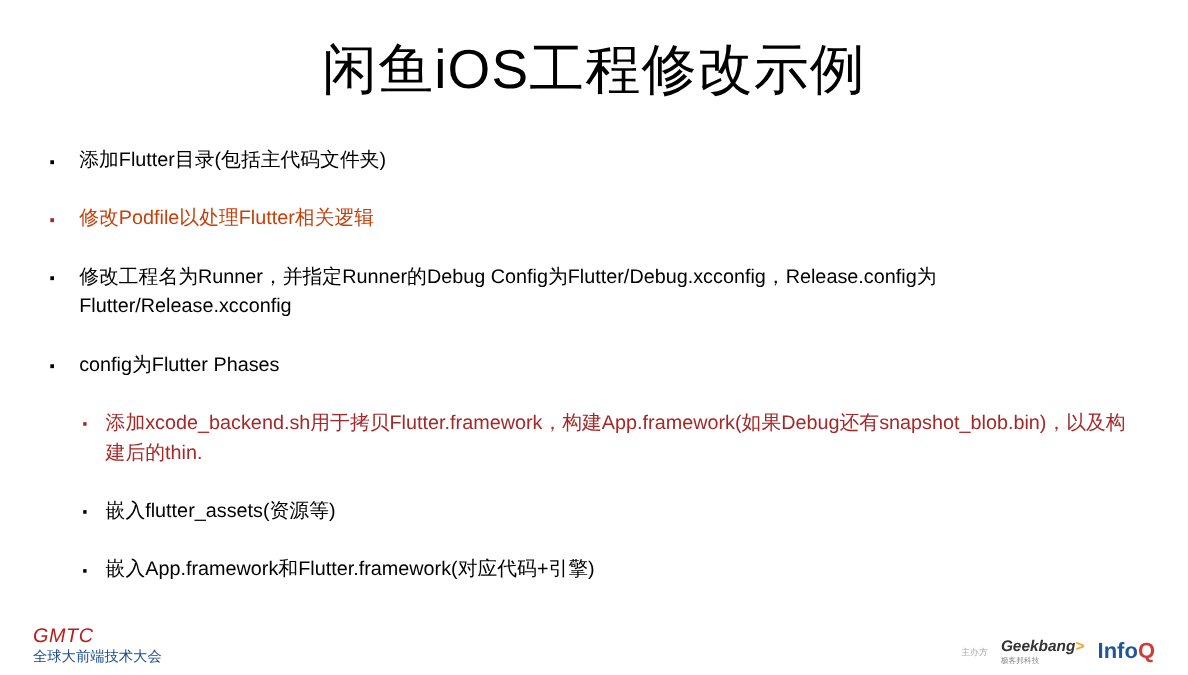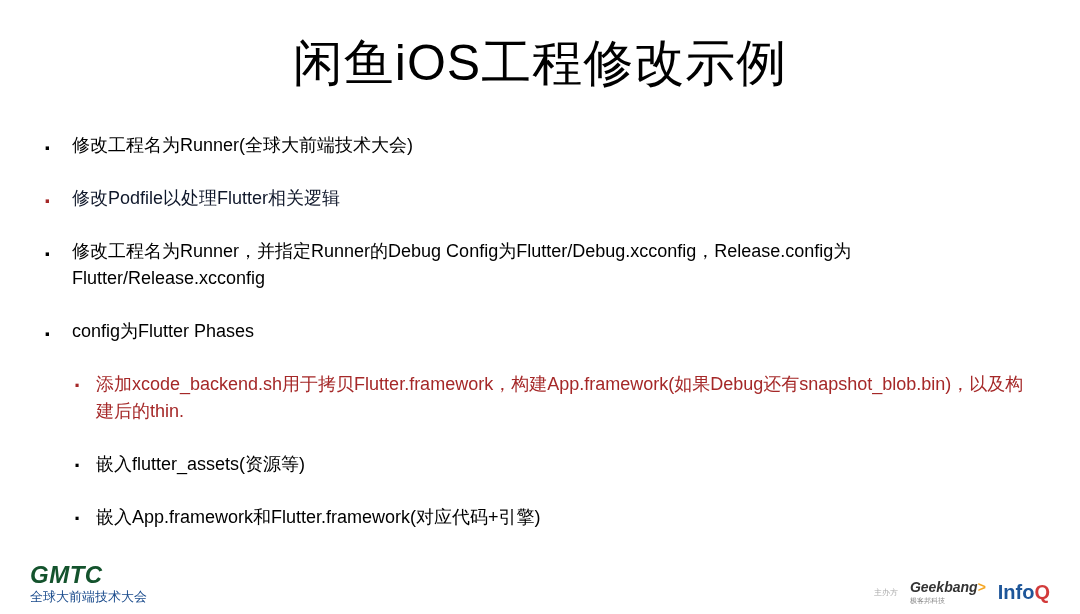--- a/index.html
+++ b/index.html
@@ -43,21 +43,21 @@
     ul.top-list > li::before {
       content: "·";
       position: absolute;
       left: 4px;
       top: -2px;
       font-size: 24px;
       font-weight: bold;
       color: #000;
     }
     ul.top-list > li.highlight {
-      color: #0f172a;
+      color: #c2410c;
     }
     ul.top-list > li.highlight::before {
       color: #a52828;
     }
     ul.sub-list {
       list-style: none;
       margin-top: 26px;
       margin-left: 28px;
     }
     ul.sub-list > li {
@@ -93,24 +93,24 @@
       justify-content: space-between;
       align-items: flex-end;
       padding: 0 30px;
     }
     .footer-left {
       display: flex;
       flex-direction: column;
       align-items: flex-start;
     }
     .gmtc-logo {
-      font-size: 24px;
-      font-weight: 700;
+      font-size: 18px;
+      font-weight: 400;
       font-style: italic;
-      color: #14532d;
+      color: #b91c1c;
       letter-spacing: 0.5px;
     }
     .gmtc-sub {
       font-size: 13px;
       color: #1a4b8c;
       margin-top: -1px;
     }
     .footer-right {
       display: flex;
       align-items: center;
@@ -137,21 +137,21 @@
     .infoq .q { color: #d23a3a; }
   </style>
 </head>
 <body>
 
 <div class="slide">
   <h1 class="title">闲鱼iOS工程修改示例</h1>
 
   <div class="content">
     <ul class="top-list">
-      <li>修改工程名为Runner(全球大前端技术大会)</li>
+      <li>添加Flutter目录(包括主代码文件夹)</li>
       <li class="highlight">修改Podfile以处理Flutter相关逻辑</li>
       <li>修改工程名为Runner，并指定Runner的Debug Config为Flutter/Debug.xcconfig，Release.config为Flutter/Release.xcconfig</li>
       <li>
         <span>config为Flutter Phases</span>
         <ul class="sub-list">
           <li class="highlight">添加xcode_backend.sh用于拷贝Flutter.framework，构建App.framework(如果Debug还有snapshot_blob.bin)，以及构建后的thin.</li>
           <li>嵌入flutter_assets(资源等)</li>
           <li>嵌入App.framework和Flutter.framework(对应代码+引擎)</li>
         </ul>
       </li>

